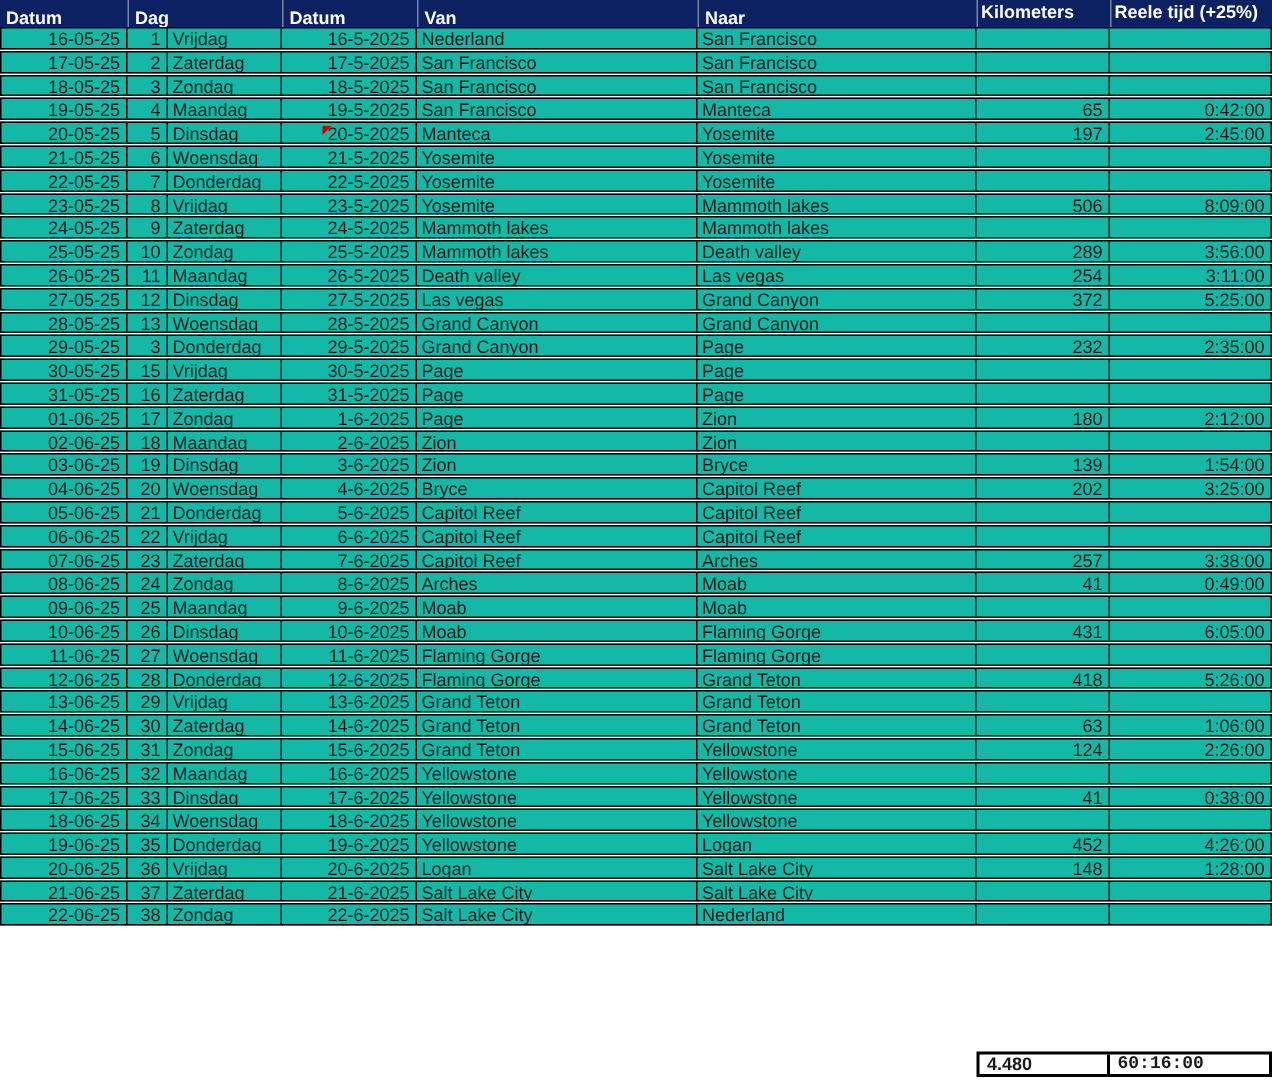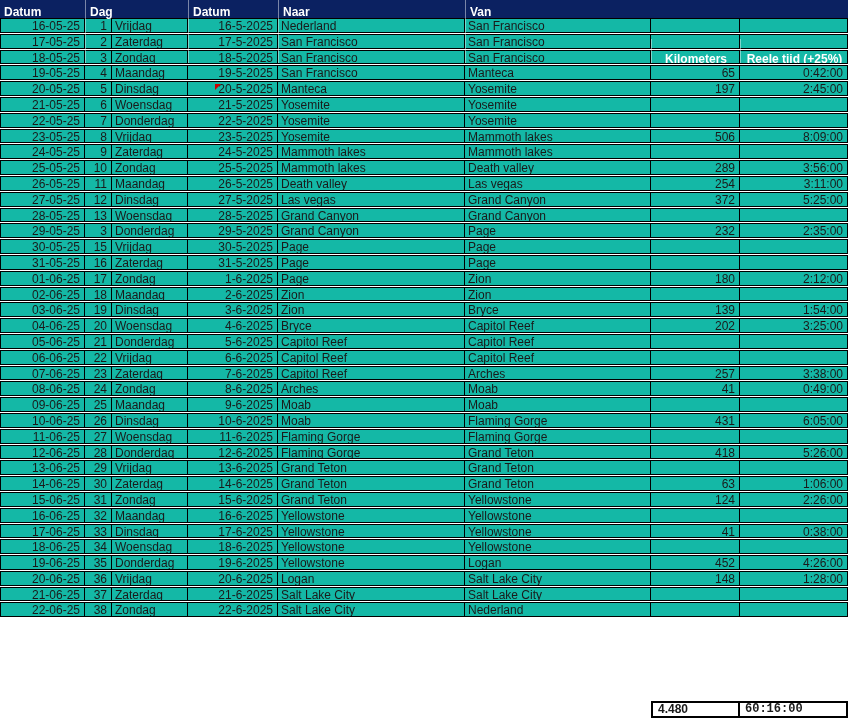--- a/index.html
+++ b/index.html
@@ -22,21 +22,21 @@
     grid-template-columns:85px 103px 90px 187px 186px 89px 108px;
     height:18px;line-height:17px;
     background:var(--header-bg);color:var(--header-text);
     font-weight:bold;
   }
   .hdr>div{
     padding:4px 4px;white-space:nowrap;overflow:hidden;
     border-left:1px solid rgba(255,255,255,.45);
   }
   .hdr>div:first-child{border-left:none;}
-  .hdr .center{text-align:center;padding:12px 2px;margin-top:39px;}
+  .hdr .center{padding:0 2px;}
   
   .row{
     display:grid;
     grid-template-columns:84px 27px 76px 90px 187px 186px 89px 107px;
     height:14.8px;line-height:14.2px;
     border:1px solid var(--grid);
     margin-bottom:1px;
     background:#14b8a6;
   }
   .c{
@@ -67,22 +67,22 @@
 </style>
 </head>
 <body>
 
 <div class="sheet">
 
   <div class="hdr">
     <div>Datum</div>
     <div>Dag</div>
     <div>Datum</div>
+    <div>Van</div>
     <div>Naar</div>
-    <div>Van</div>
     <div class="center">Kilometers</div>
     <div class="center">Reele tijd (+25%)</div>
   </div>
 
   <div id="rows">
       <div class="row">
         <div class="c r">16-05-25</div>
         <div class="c r">1</div>
         <div class="c l">Vrijdag</div>
         <div class="c r">16-5-2025</div>

